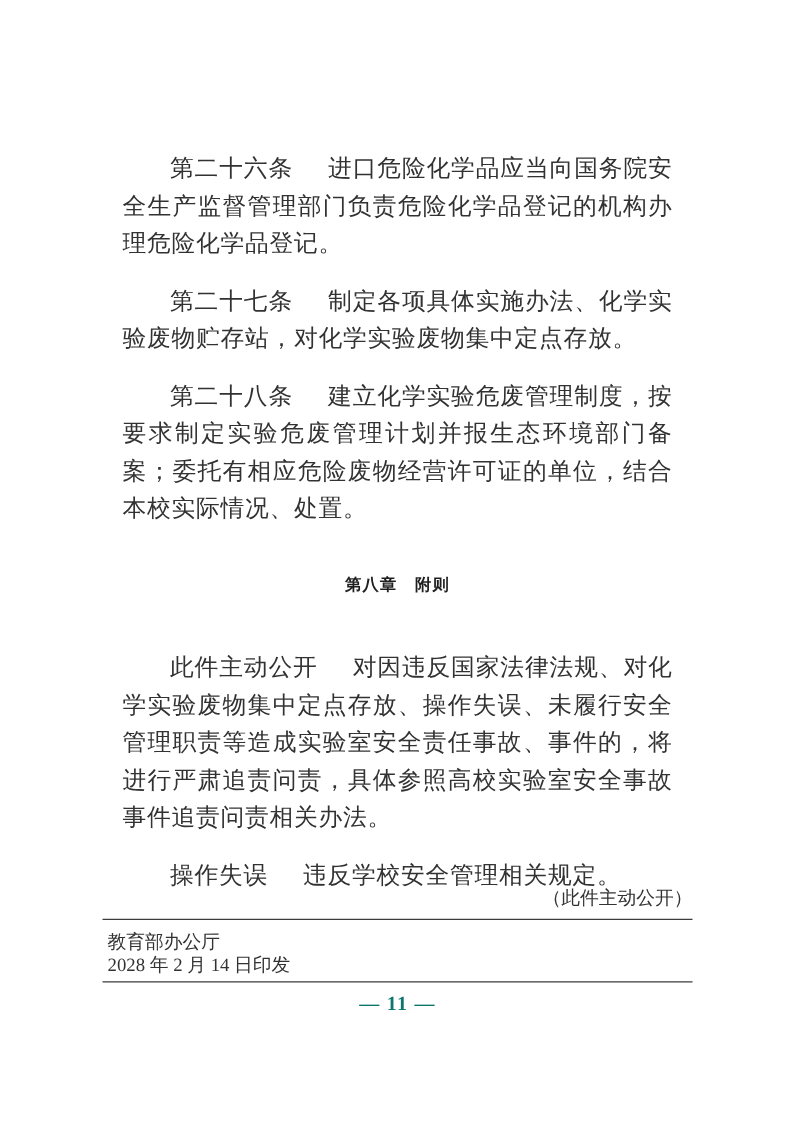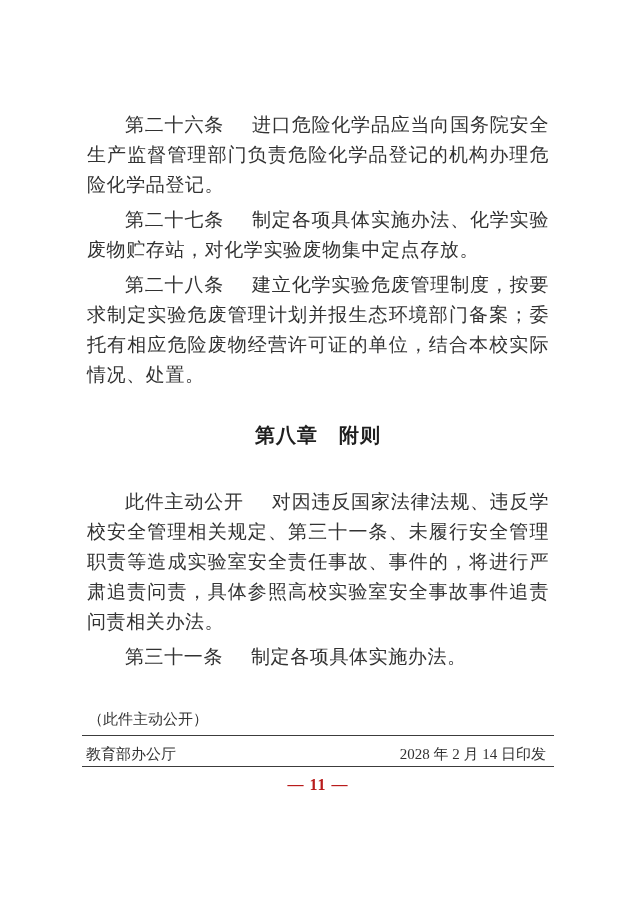--- a/index.html
+++ b/index.html
@@ -15,90 +15,91 @@
     overflow: hidden;
     font-family: "Liberation Serif", "DejaVu Serif", serif;
   }
   .content {
     position: absolute;
     top: 105px;
     left: 82px;
     width: 472px;
   }
   p.article {
-    margin: 5px;
+    margin: 16px;
     font-size: 19px;
     line-height: 30px;
     letter-spacing: 0.6px;
     color: #323232;
     text-align: justify;
     text-indent: 2em;
     word-break: break-all;
   }
   .art-label {
     margin-right: 28px;
   }
   h2.chapter {
     margin: 30px 0 37px 0;
     font-family: "Liberation Sans", "DejaVu Sans", sans-serif;
-    font-size: 20px;
+    font-size: 13px;
     font-weight: 700;
     line-height: 30px;
     letter-spacing: 1px;
     color: #1f1f1f;
     text-align: center;
     text-indent: 0;
   }
   .footer {
     position: absolute;
     top: 706px;
     left: 82px;
     width: 472px;
     color: #323232;
   }
   .f-row {
     font-size: 15px;
     line-height: 19px;
     border-bottom: 1.5px solid #3c3c3c;
   }
-  .f-note  { padding: 4px 0 6px 6px; }
+  .f-note  { padding: 4px 0 6px 6px; text-align: right; }
   .f-dist  { padding: 9px 0 2px 6px; }
   .f-issue {
     padding: 9px 8px 2px 4px;
     display: flex;
-    justify-content: space-between;
+    justify-content: flex-end;
+    flex-direction: column;
   }
   .page-number {
     margin-top: 9px;
     text-align: center;
     font-size: 16px;
     font-weight: 700;
-    color: #b91c1c;
+    color: #0f766e;
     letter-spacing: 1px;
   }
 </style>
 </head>
 <body>
 
 <div class="page">
 
   <div class="content">
 
     <p class="article"><span class="art-label">第二十六条</span><span class="art-text">进口危险化学品应当向国务院安全生产监督管理部门负责危险化学品登记的机构办理危险化学品登记。</span></p>
 
     <p class="article"><span class="art-label">第二十七条</span><span class="art-text">制定各项具体实施办法、化学实验废物贮存站，对化学实验废物集中定点存放。</span></p>
 
     <p class="article"><span class="art-label">第二十八条</span><span class="art-text">建立化学实验危废管理制度，按要求制定实验危废管理计划并报生态环境部门备案；委托有相应危险废物经营许可证的单位，结合本校实际情况、处置。</span></p>
 
     <h2 class="chapter">第八章　附则</h2>
 
-    <p class="article"><span class="art-label">此件主动公开</span><span class="art-text">对因违反国家法律法规、违反学校安全管理相关规定、第三十一条、未履行安全管理职责等造成实验室安全责任事故、事件的，将进行严肃追责问责，具体参照高校实验室安全事故事件追责问责相关办法。</span></p>
+    <p class="article"><span class="art-label">此件主动公开</span><span class="art-text">对因违反国家法律法规、对化学实验废物集中定点存放、操作失误、未履行安全管理职责等造成实验室安全责任事故、事件的，将进行严肃追责问责，具体参照高校实验室安全事故事件追责问责相关办法。</span></p>
 
 
-    <p class="article"><span class="art-label">第三十一条</span><span class="art-text">制定各项具体实施办法。</span></p>
+    <p class="article"><span class="art-label">操作失误</span><span class="art-text">违反学校安全管理相关规定。</span></p>
 
   </div>
 
   <div class="footer">
 
     <div class="f-row f-note">（此件主动公开）</div>
 
 
     <div class="f-row f-issue">
       <span>教育部办公厅</span>

